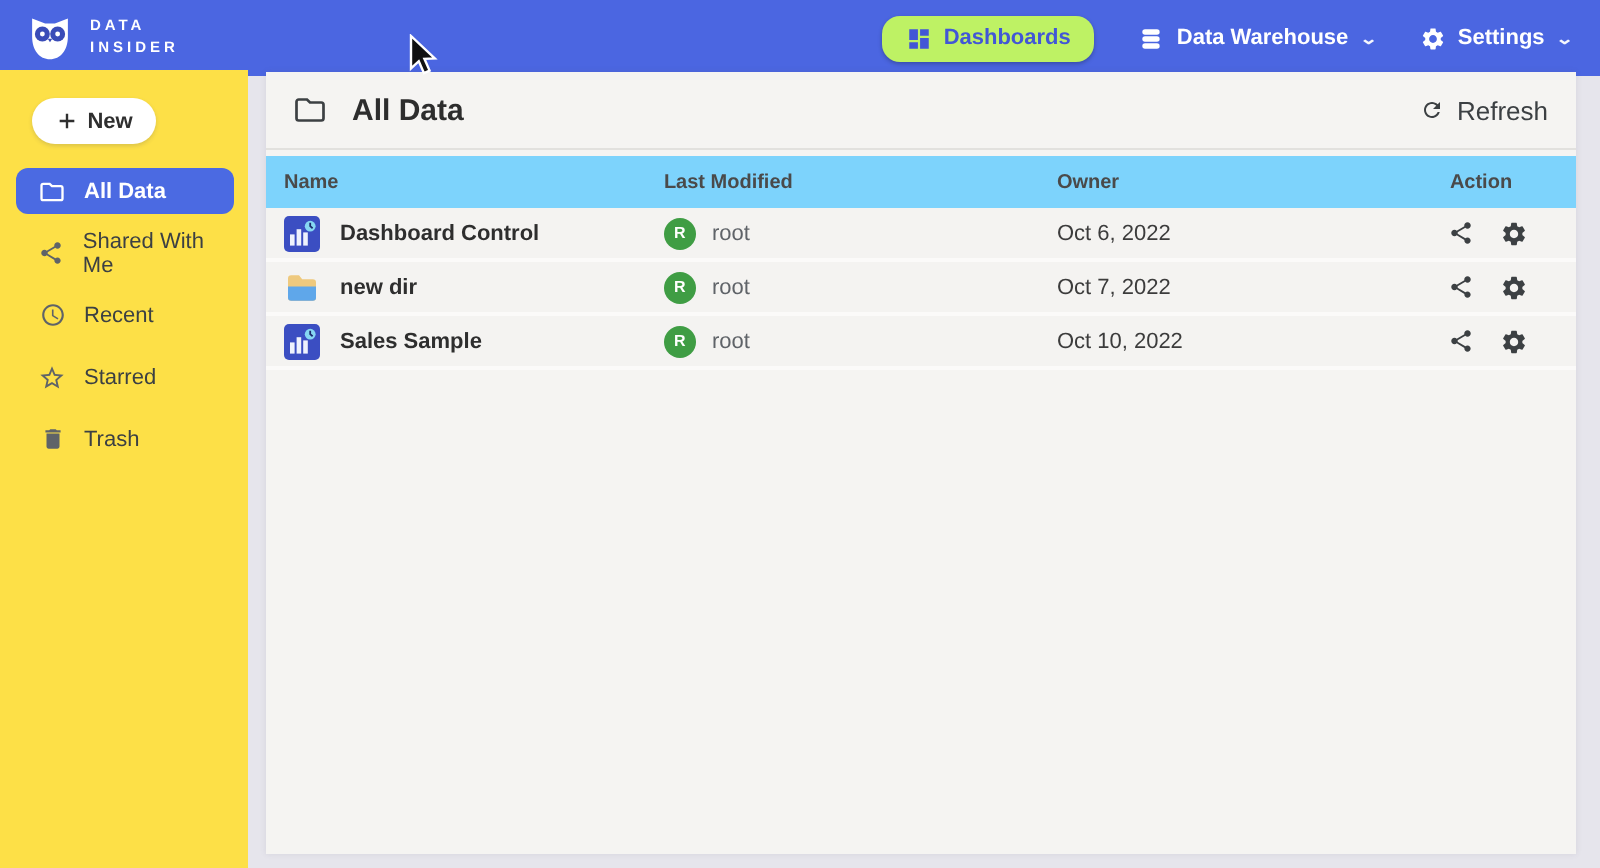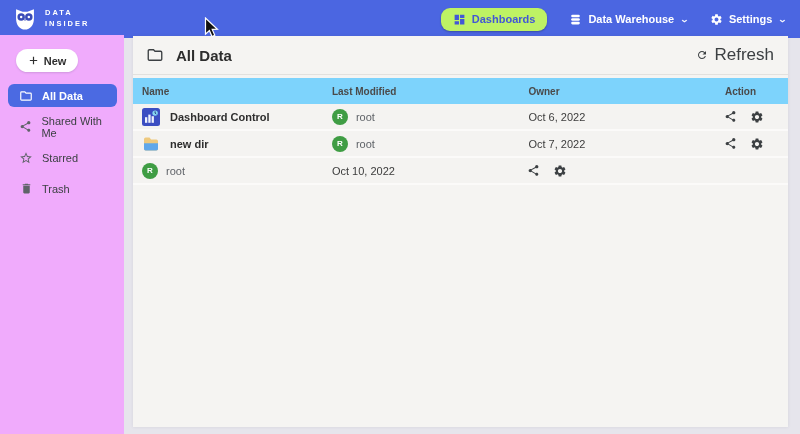--- a/index.html
+++ b/index.html
@@ -24,21 +24,21 @@
     display:flex; align-items:center; gap:6px; color:#fff; font-size:11px; font-weight:600;
     cursor:default; white-space:nowrap;
   }
   .nav-btn.pill {
     background:#bef264; color:#4257d6; border-radius:9px; padding:5px 12px;
     box-shadow:0 1px 2px rgba(0,0,0,.25);
   }
   .chev { font-size:8px; margin-left:1px; transform:scaleX(1.4); opacity:.95; }
 
   
-  .sidebar { position:absolute; left:0; top:35px; width:124px; height:399px; background:#f0abfc; }
+  .sidebar { position:absolute; left:0; top:35px; width:124px; height:399px; background:#fde047; }
   .new-btn {
     margin:14px 0 12px 16px; width:62px; height:23px; background:#fff; border-radius:12px;
     display:flex; align-items:center; justify-content:center; gap:5px;
     font-size:11px; font-weight:700; color:#2f2f2f; box-shadow:0 1px 2px rgba(60,60,90,.18);
   }
   .side-item {
     height:23px; margin:0 7px 4px 8px; display:flex; align-items:center; gap:9px;
     padding-left:11px; font-size:11px; font-weight:500; color:#3c4043; border-radius:6px;
   }
   .side-item .sicon { display:flex; width:14px; justify-content:center; }
@@ -51,21 +51,21 @@
   .panel {
     position:absolute; left:133px; top:36px; width:655px; height:391px;
     background:#f5f4f2; box-shadow:0 0 3px rgba(80,80,110,.12);
   }
   .title-bar {
     height:39px; display:flex; align-items:center; justify-content:space-between;
     padding:0 14px 0 13px; border-bottom:1px solid #e2e1de;
   }
   .title-left { display:flex; align-items:center; gap:12px; }
   .page-title { font-size:15px; font-weight:700; color:#2d2d2d; }
-  .refresh { display:flex; align-items:center; gap:6px; font-size:17px; color:#3c4043; }
+  .refresh { display:flex; align-items:center; gap:6px; font-size:13px; color:#3c4043; }
 
   
   .grid-head, .grid-row {
     display:grid; grid-template-columns:29% 30% 30% 11%; align-items:center;
   }
   .grid-head {
     height:26px; margin-top:3px; background:#7dd3fc;
     font-size:10px; font-weight:700; color:#4a4a4a;
   }
   .grid-head > div { padding-left:9px; }
@@ -155,20 +155,28 @@
 
     <div class="side-item">
       <span class="sicon">
         <svg width="13" height="13" viewBox="0 0 24 24">
             <path fill="#5f6368" d="M18 16.08c-.76 0-1.44.3-1.96.77L8.91 12.7c.05-.23.09-.46.09-.7s-.04-.47-.09-.7l7.05-4.11c.54.5 1.25.81 2.04.81 1.66 0 3-1.34 3-3s-1.34-3-3-3-3 1.34-3 3c0 .24.04.47.09.7L8.04 9.81C7.5 9.31 6.79 9 6 9c-1.66 0-3 1.34-3 3s1.34 3 3 3c.79 0 1.5-.31 2.04-.81l7.12 4.16c-.05.21-.08.43-.08.65 0 1.61 1.31 2.92 2.92 2.92 1.61 0 2.92-1.31 2.92-2.92s-1.31-2.92-2.92-2.92z"></path>
           </svg>
       </span>
       <span>Shared With Me</span>
     </div>
 
+    <div class="side-item">
+      <span class="sicon">
+        <svg width="13" height="13" viewBox="0 0 24 24">
+            <path fill="#5f6368" d="M11.99 2C6.47 2 2 6.48 2 12s4.47 10 9.99 10C17.52 22 22 17.52 22 12S17.52 2 11.99 2zM12 20c-4.42 0-8-3.58-8-8s3.58-8 8-8 8 3.58 8 8-3.58 8-8 8zm.5-13H11v6l5.25 3.15.75-1.23-4.5-2.67z"></path>
+          </svg>
+      </span>
+      <span>Recent</span>
+    </div>
 
     <div class="side-item">
       <span class="sicon">
         <svg width="14" height="14" viewBox="0 0 24 24">
             <path fill="#5f6368" d="M22 9.24l-7.19-.62L12 2 9.19 8.63 2 9.24l5.46 4.73L5.82 21 12 17.27 18.18 21l-1.63-7.03L22 9.24zM12 15.4l-3.76 2.27 1-4.28-3.32-2.88 4.38-.38L12 6.1l1.71 4.04 4.38.38-3.32 2.88 1 4.28L12 15.4z"></path>
           </svg>
       </span>
       <span>Starred</span>
     </div>
 
@@ -254,20 +262,33 @@
       <svg width="13" height="13" viewBox="0 0 24 24">
           <path fill="#3c4043" d="M18 16.08c-.76 0-1.44.3-1.96.77L8.91 12.7c.05-.23.09-.46.09-.7s-.04-.47-.09-.7l7.05-4.11c.54.5 1.25.81 2.04.81 1.66 0 3-1.34 3-3s-1.34-3-3-3-3 1.34-3 3c0 .24.04.47.09.7L8.04 9.81C7.5 9.31 6.79 9 6 9c-1.66 0-3 1.34-3 3s1.34 3 3 3c.79 0 1.5-.31 2.04-.81l7.12 4.16c-.05.21-.08.43-.08.65 0 1.61 1.31 2.92 2.92 2.92 1.61 0 2.92-1.31 2.92-2.92s-1.31-2.92-2.92-2.92z"></path>
         </svg>
       <svg width="14" height="14" viewBox="0 0 24 24">
           <path fill="#3c4043" d="M19.14,12.94c0.04-0.3,0.06-0.61,0.06-0.94c0-0.32-0.02-0.64-0.07-0.94l2.03-1.58c0.18-0.14,0.23-0.41,0.12-0.61 l-1.92-3.32c-0.12-0.22-0.37-0.29-0.59-0.22l-2.39,0.96c-0.5-0.38-1.03-0.7-1.62-0.94L14.4,2.81c-0.04-0.24-0.24-0.41-0.48-0.41 h-3.84c-0.24,0-0.43,0.17-0.47,0.41L9.25,5.35C8.66,5.59,8.12,5.92,7.63,6.29L5.24,5.33c-0.22-0.08-0.47,0-0.59,0.22L2.74,8.87 C2.62,9.08,2.66,9.34,2.86,9.48l2.03,1.58C4.84,11.36,4.8,11.69,4.8,12s0.02,0.64,0.07,0.94l-2.03,1.58 c-0.18,0.14-0.23,0.41-0.12,0.61l1.92,3.32c0.12,0.22,0.37,0.29,0.59,0.22l2.39-0.96c0.5,0.38,1.03,0.7,1.62,0.94l0.36,2.54 c0.05,0.24,0.24,0.41,0.48,0.41h3.84c0.24,0,0.44-0.17,0.47-0.41l0.36-2.54c0.59-0.24,1.13-0.56,1.62-0.94l2.39,0.96 c0.22,0.08,0.47,0,0.59-0.22l1.92-3.32c0.12-0.22,0.07-0.47-0.12-0.61L19.14,12.94z M12,15.6c-1.98,0-3.6-1.62-3.6-3.6 s1.62-3.6,3.6-3.6s3.6,1.62,3.6,3.6S13.98,15.6,12,15.6z"></path>
         </svg>
     </div>
   </div>
 
   <div class="grid-row">
+    <div class="cell-name">
+      <span class="ficon">
+        <svg width="18" height="18" viewBox="0 0 18 18">
+          <rect width="18" height="18" rx="2.5" fill="#3b4ec2"></rect>
+          <rect x="3" y="9.2" width="2.3" height="5.6" fill="#eef2fd"></rect>
+          <rect x="6.3" y="6.6" width="2.3" height="8.2" fill="#eef2fd"></rect>
+          <rect x="9.6" y="8.2" width="2.3" height="6.6" fill="#eef2fd"></rect>
+          <circle cx="13.1" cy="5.1" r="2.7" fill="#86d7f2"></circle>
+          <path d="M13.1 3.4v1.7l1.2 1" stroke="#1d2a6e" stroke-width="0.9" fill="none"></path>
+        </svg>
+      </span>
+      <span>Sales Sample</span>
+    </div>
     <div class="cell-owner">
       <span class="avatar">R</span>
       <span>root</span>
     </div>
     <div class="cell-date">Oct 10, 2022</div>
     <div class="cell-action">
       <svg width="13" height="13" viewBox="0 0 24 24">
           <path fill="#3c4043" d="M18 16.08c-.76 0-1.44.3-1.96.77L8.91 12.7c.05-.23.09-.46.09-.7s-.04-.47-.09-.7l7.05-4.11c.54.5 1.25.81 2.04.81 1.66 0 3-1.34 3-3s-1.34-3-3-3-3 1.34-3 3c0 .24.04.47.09.7L8.04 9.81C7.5 9.31 6.79 9 6 9c-1.66 0-3 1.34-3 3s1.34 3 3 3c.79 0 1.5-.31 2.04-.81l7.12 4.16c-.05.21-.08.43-.08.65 0 1.61 1.31 2.92 2.92 2.92 1.61 0 2.92-1.31 2.92-2.92s-1.31-2.92-2.92-2.92z"></path>
         </svg>
       <svg width="14" height="14" viewBox="0 0 24 24">

